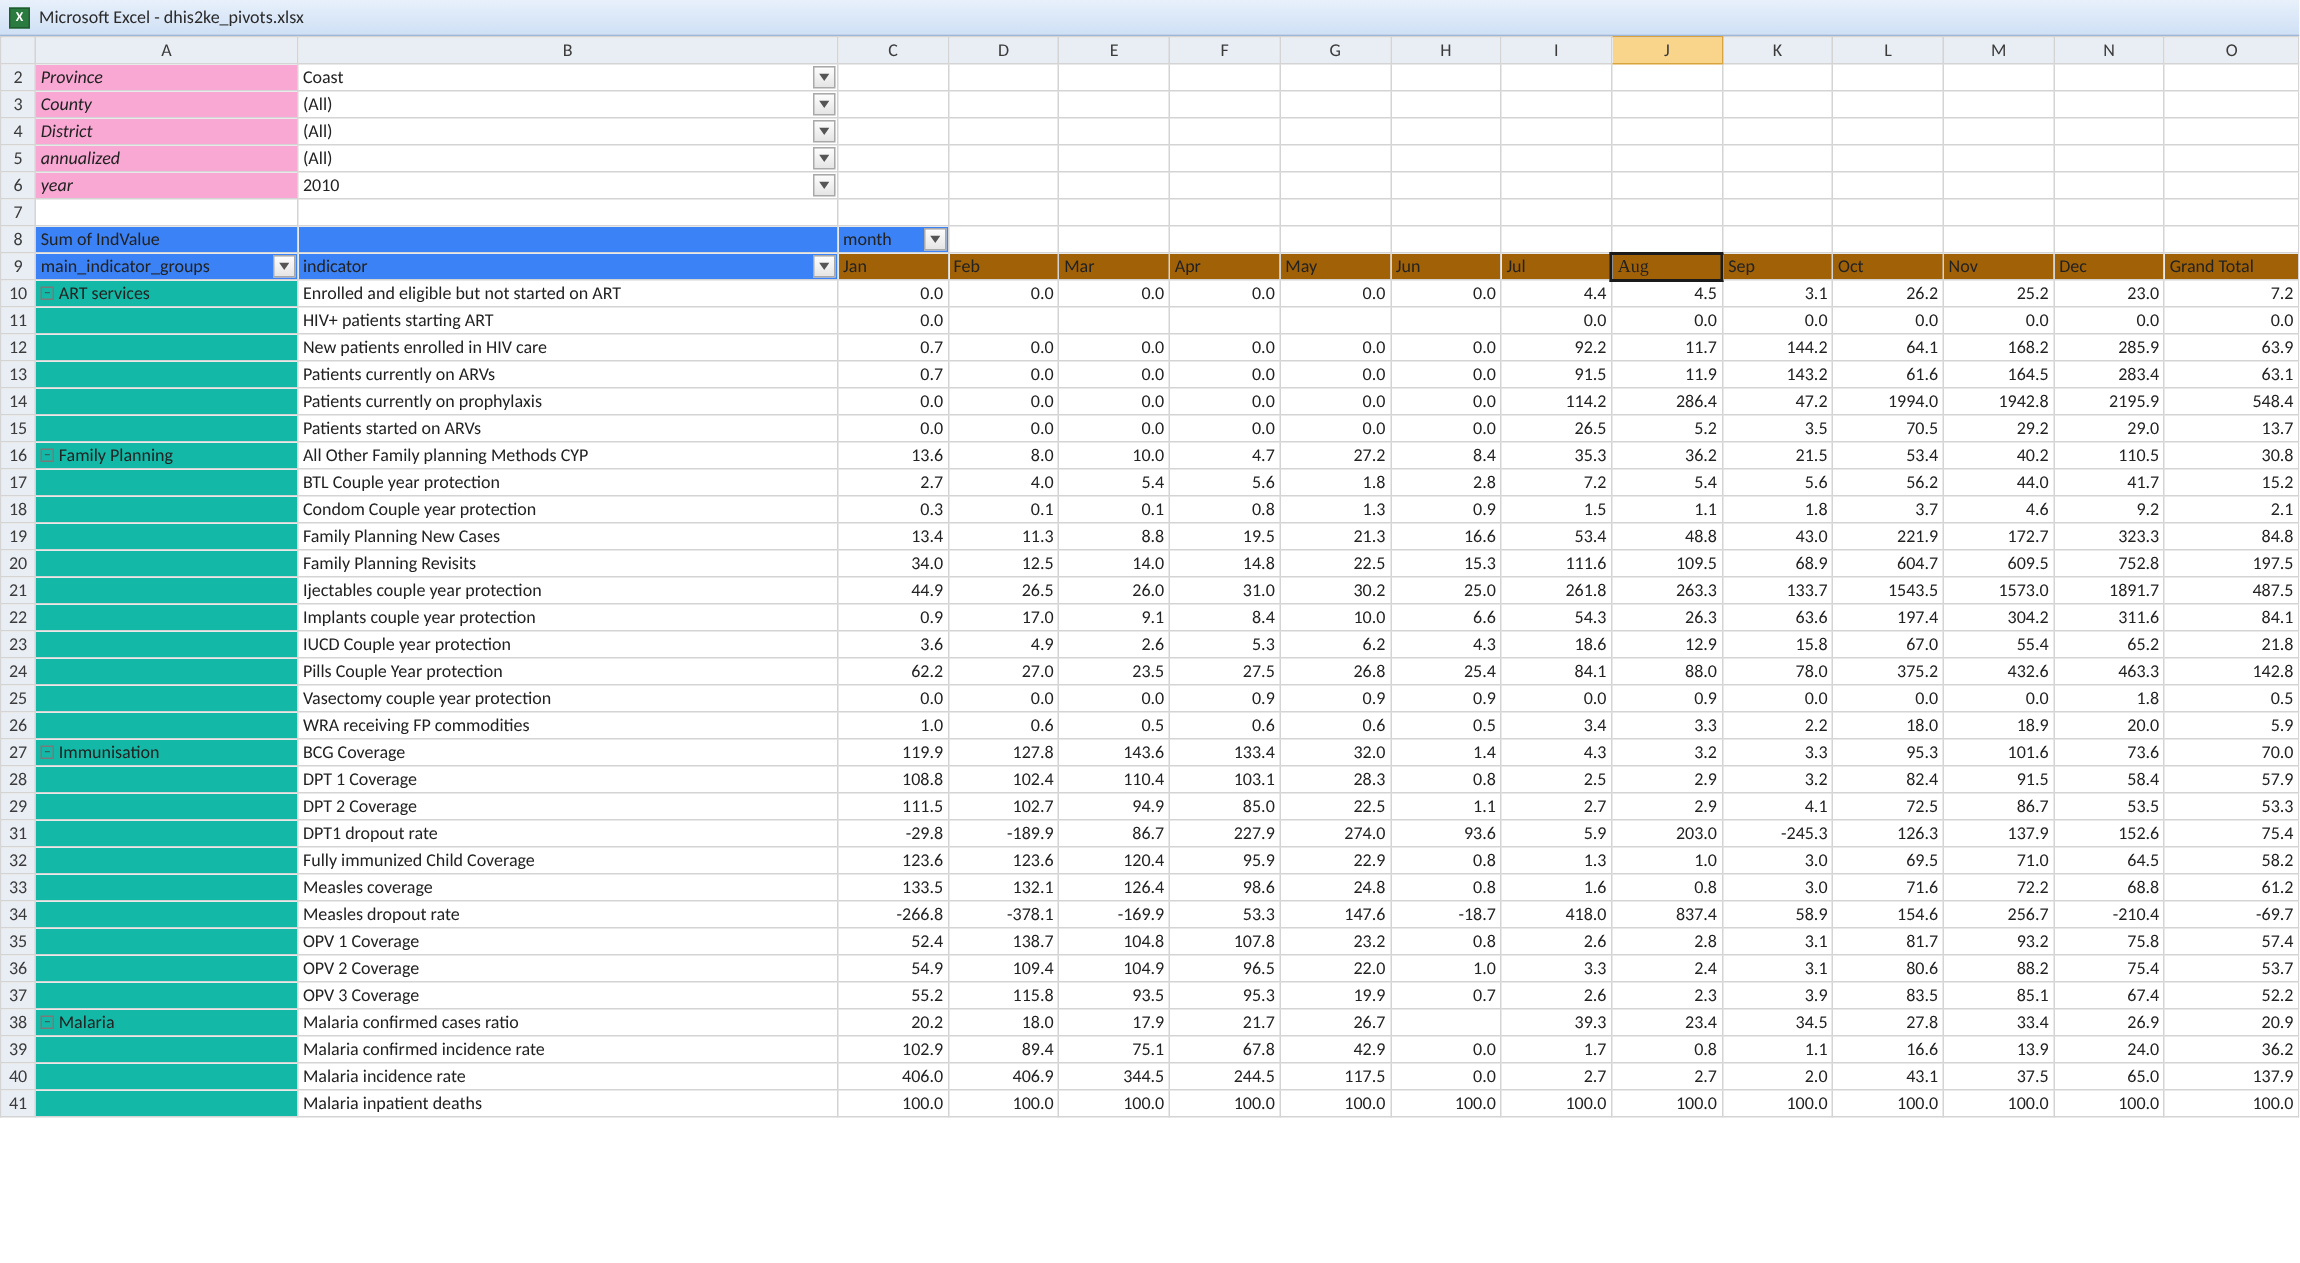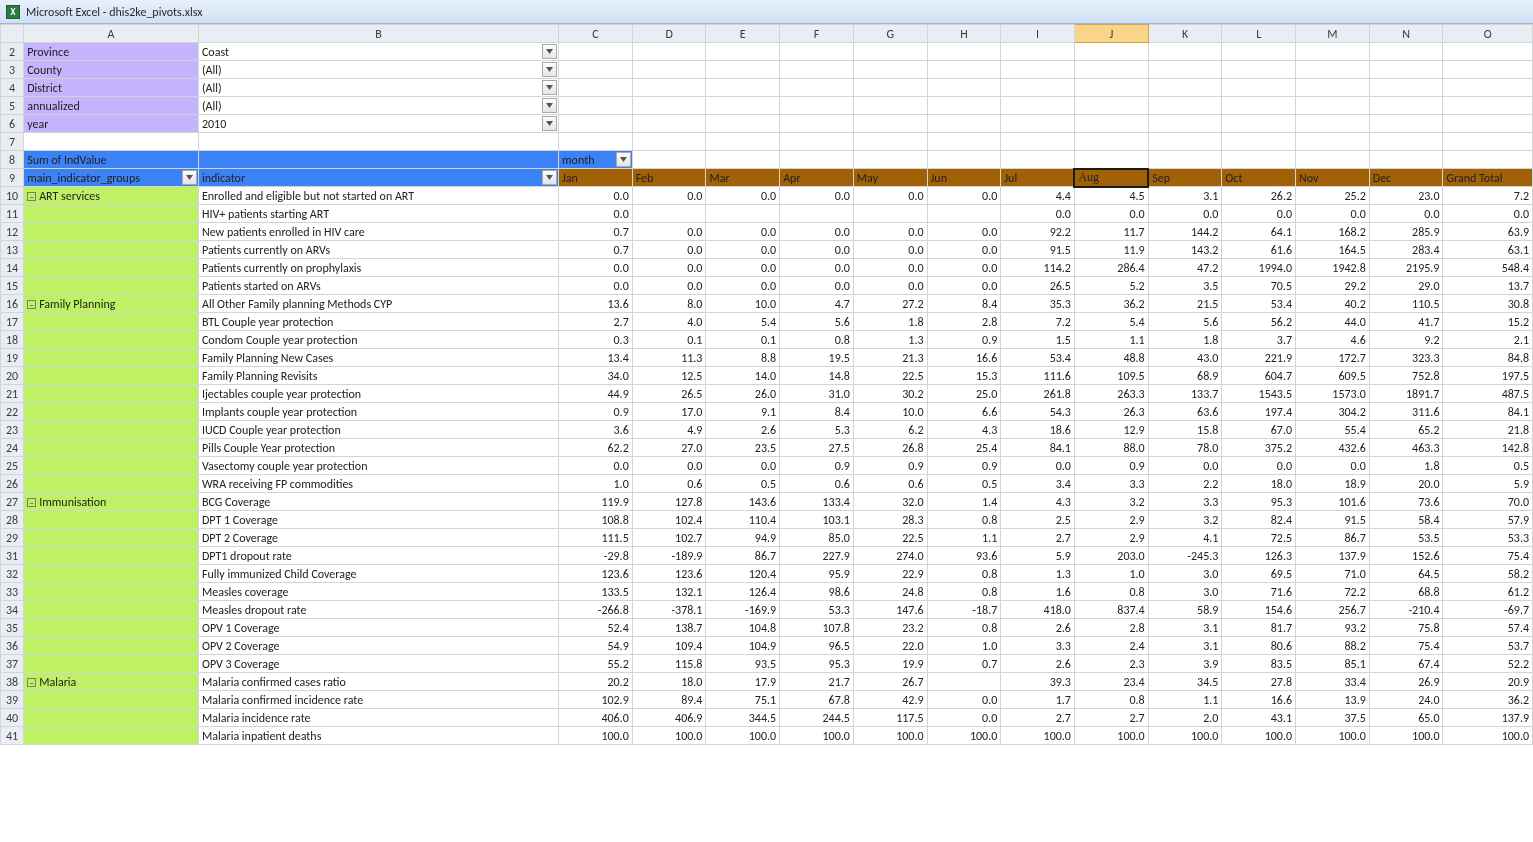--- a/index.html
+++ b/index.html
@@ -6,26 +6,26 @@
   body { margin:0; font-family: Calibri, "Segoe UI", Arial, sans-serif; font-size:12px; color:#222; background:#fff; user-select:none; }
   .titlebar { height:24px; background:linear-gradient(#e8f0fb,#cfe0f5); border-bottom:1px solid #9db5d6; display:flex; align-items:center; padding:0 6px; font-size:12px; color:#2a2a2a; }
   .titlebar .xl-icon { width:14px; height:14px; background:#2a7b3f; color:#fff; font-size:9px; font-weight:bold; display:flex; align-items:center; justify-content:center; margin-right:6px; border:1px solid #1f5c2f; }
   .sheet-wrap { overflow:auto; height:818px; }
   table.sheet { border-collapse:collapse; table-layout:fixed; width:1533px; }
   table.sheet th, table.sheet td { border:1px solid #d4d4d4; height:18px; padding:0 3px; white-space:nowrap; overflow:hidden; }
   table.sheet th { background:#e9edf4; font-weight:normal; color:#3b3b3b; text-align:center; }
   table.sheet th.corner { background:#e9edf4; }
   .rowhdr { background:#e9edf4; text-align:center; width:22px; color:#3b3b3b; }
   .hdr-sel { background:#f9d58b !important; border-color:#d9a43d !important; }
-  td.pv-filter { background:#c4b5fd; }
+  td.pv-filter { background:#f9a8d4;font-style:italic; }
   td.pv-dd { position:relative; padding-right:18px; background:#fff;margin-top:42px; }
   .dd-btn { position:absolute; right:1px; top:1px; width:15px; height:15px; background:linear-gradient(#fdfdfd,#e5e5e5); border:1px solid #a9a9a9; display:flex; align-items:center; justify-content:center; }
   .dd-btn svg { width:7px; height:5px; }
   td.pv-label { background:#3b82f6; }
-  td.group-hdr { background:#bef264; }
+  td.group-hdr { background:#14b8a6; }
   td.num { text-align:right; }
   td.colhdr { background:#a16207; }
   tr.sec-top td { border-top:1px solid #888; }
   .collapse-box { display:inline-block; width:9px; height:9px; border:1px solid #7a7a7a; line-height:7px; text-align:center; font-size:9px; margin-right:3px; vertical-align:middle; color:#444; }
   col.c-rh { width:22px; }
   col.c-a  { width:166px; }
   col.c-b  { width:342px; }
   col.c-m  { width:70px; }
   col.c-gt { width:85px; }
   .sel-cell { border:2px solid #1a1a1a !important;font-family:Liberation Serif, serif; }

